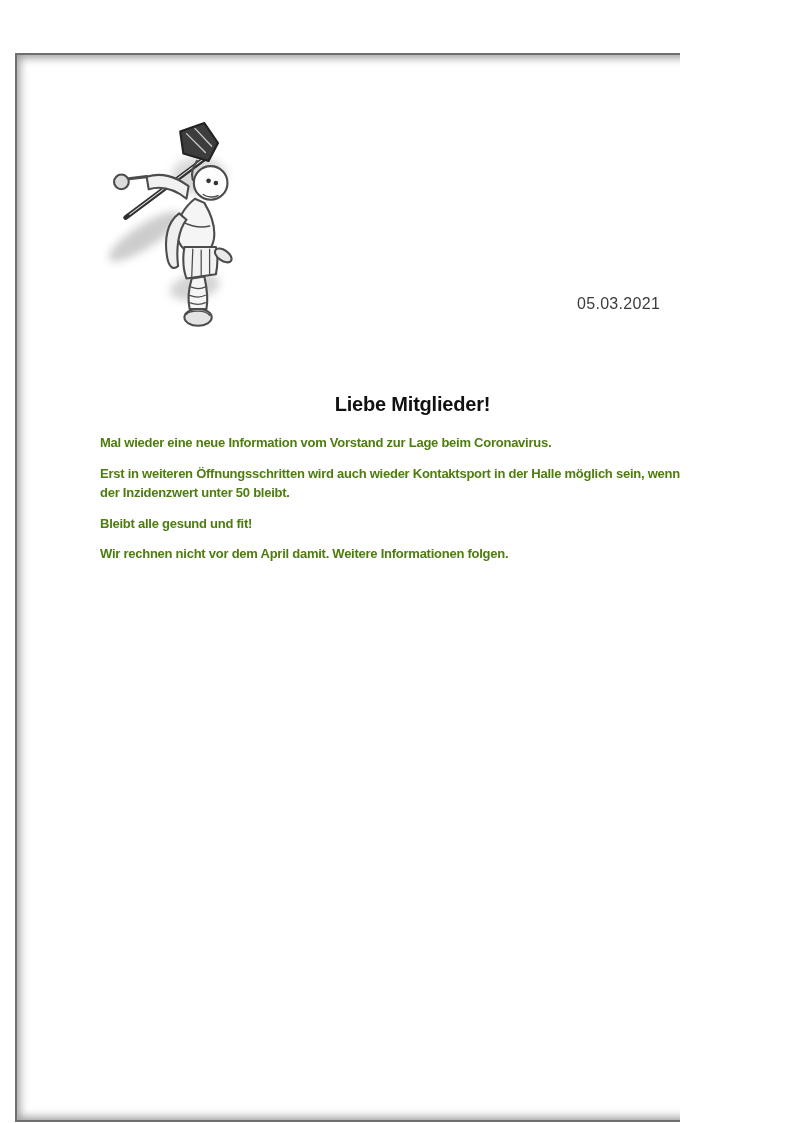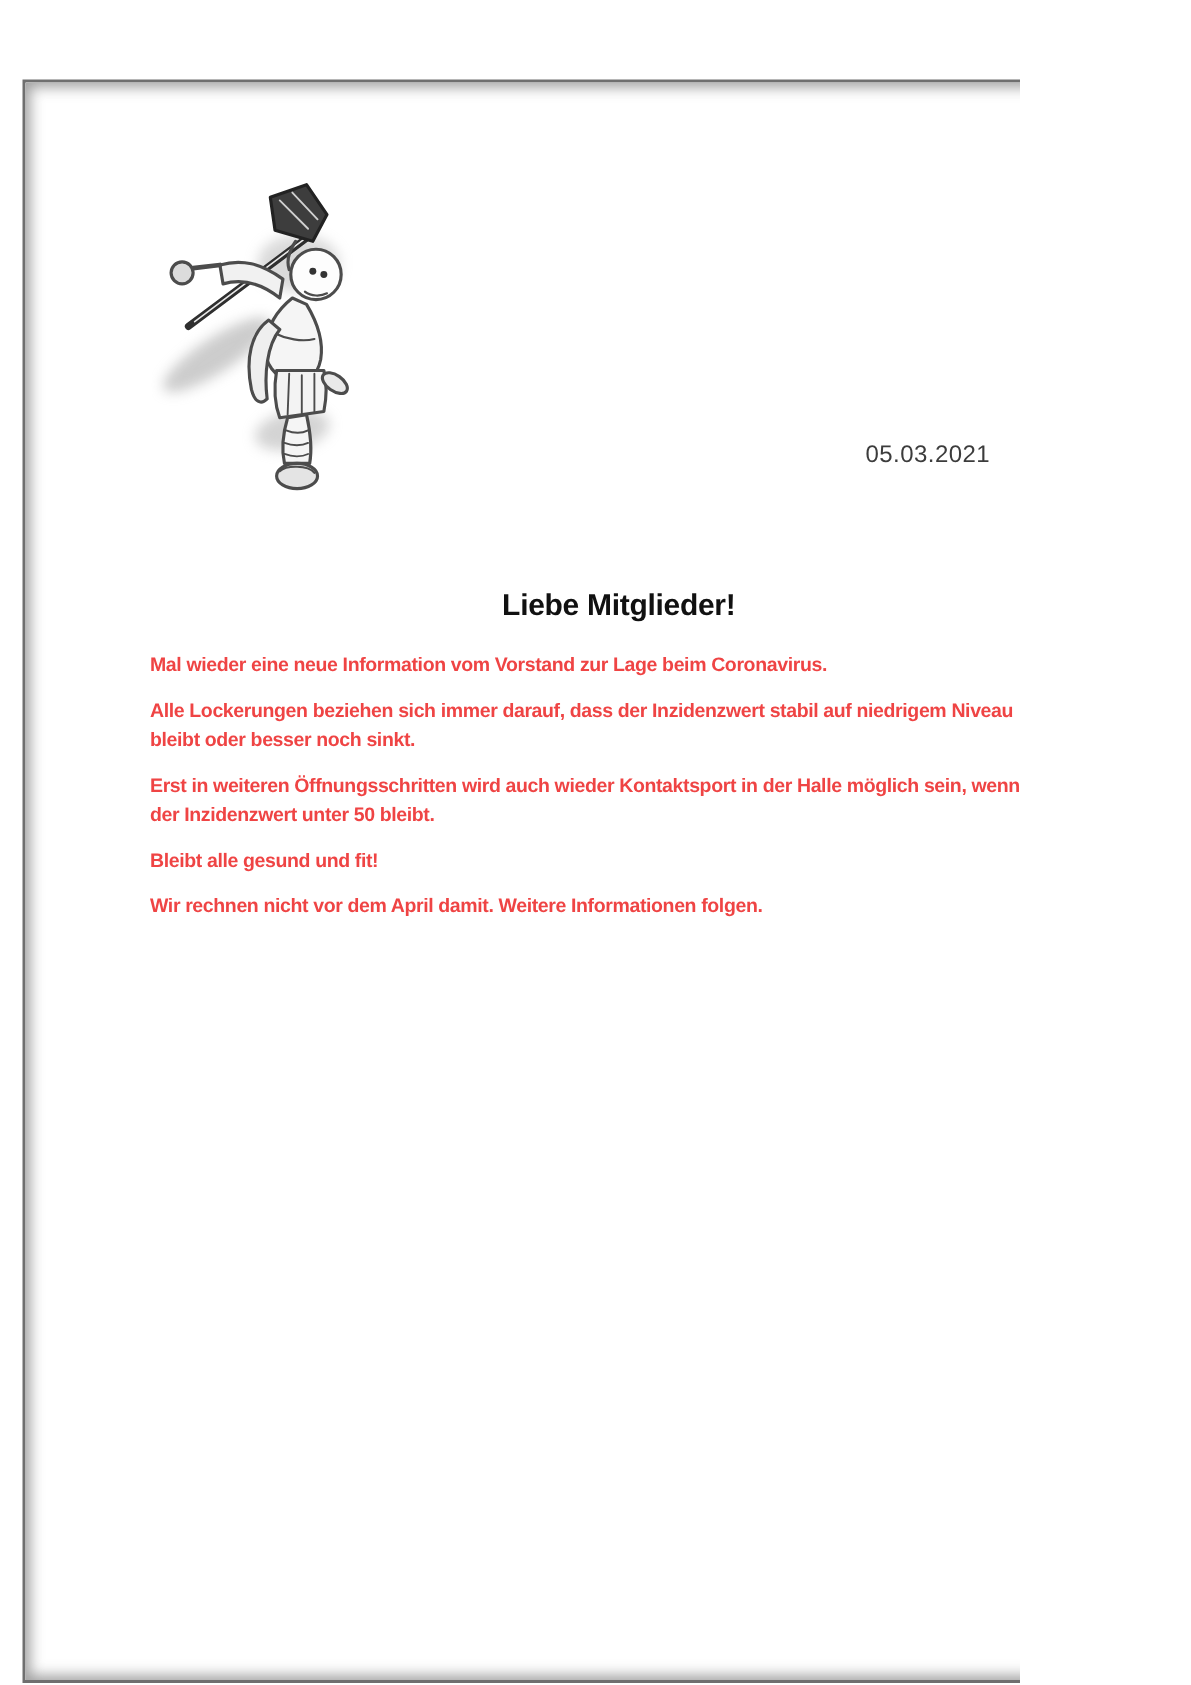--- a/index.html
+++ b/index.html
@@ -59,21 +59,21 @@
     letter-spacing: -0.2px;
     font-weight: bold;
     text-align: center;
   }
 
   .content p {
     font-size: 13px;
     font-weight: bold;
     line-height: 19.5px;
     margin: 0 0 11px 0;
-    color: #ef4444;
+    color: #4d7c0f;
     letter-spacing: -0.25px;
     white-space: pre-line; 
   }
 </style>
 </head>
 <body>
 
 <div class="canvas">
   <div class="sheet">
 
@@ -125,22 +125,20 @@
           <path d="M80 184 C84 180 98 180 102 185" fill="none" stroke-width="1.3"></path>
         </g>
       </svg>
     </div>
 
     <div class="date">05.03.2021</div>
 
     <div class="content">
       <h1>Liebe Mitglieder!</h1>
       <p>Mal wieder eine neue Information vom Vorstand zur Lage beim Coronavirus.</p>
-      <p>Alle Lockerungen beziehen sich immer darauf, dass der Inzidenzwert stabil auf niedrigem Niveau
-bleibt oder besser noch sinkt.</p>
       <p>Erst in weiteren Öffnungsschritten wird auch wieder Kontaktsport in der Halle möglich sein, wenn
 der Inzidenzwert unter 50 bleibt.</p>
       <p>Bleibt alle gesund und fit!</p>
       <p>Wir rechnen nicht vor dem April damit. Weitere Informationen folgen.</p>
     </div>
 
   </div>
 </div>
 
 </body></html>

